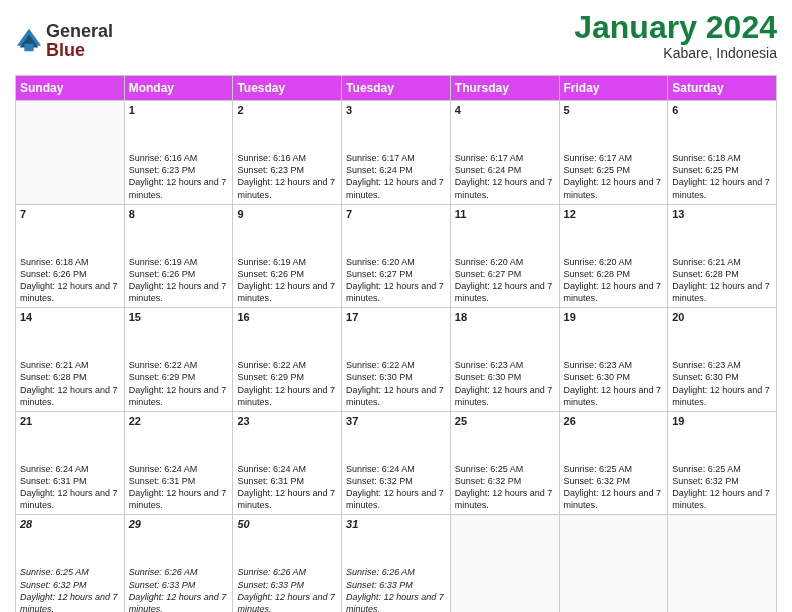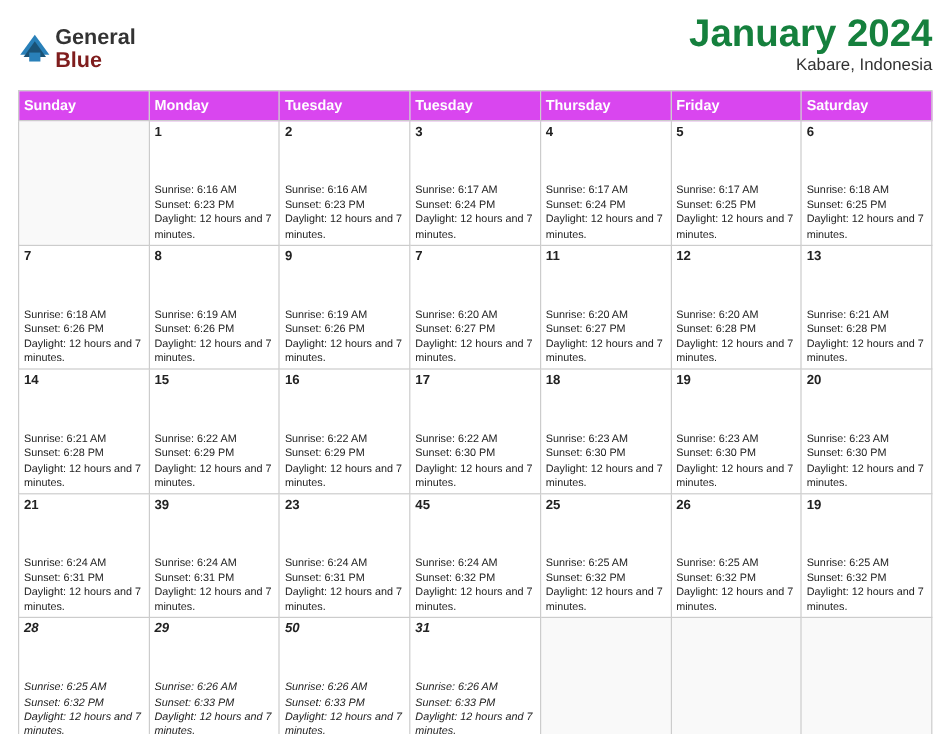--- a/index.html
+++ b/index.html
@@ -226,29 +226,29 @@
             <span class="day-number">20</span>
             <div class="day-info">Sunrise: 6:23 AM<br>Sunset: 6:30 PM<br>Daylight: 12 hours and 7 minutes.</div>
           </td>
         </tr>
         <tr>
           <td>
             <span class="day-number">21</span>
             <div class="day-info">Sunrise: 6:24 AM<br>Sunset: 6:31 PM<br>Daylight: 12 hours and 7 minutes.</div>
           </td>
           <td>
-            <span class="day-number">39</span>
+            <span class="day-number">22</span>
             <div class="day-info">Sunrise: 6:24 AM<br>Sunset: 6:31 PM<br>Daylight: 12 hours and 7 minutes.</div>
           </td>
           <td>
             <span class="day-number">23</span>
             <div class="day-info">Sunrise: 6:24 AM<br>Sunset: 6:31 PM<br>Daylight: 12 hours and 7 minutes.</div>
           </td>
           <td>
-            <span class="day-number">45</span>
+            <span class="day-number">37</span>
             <div class="day-info">Sunrise: 6:24 AM<br>Sunset: 6:32 PM<br>Daylight: 12 hours and 7 minutes.</div>
           </td>
           <td>
             <span class="day-number">25</span>
             <div class="day-info">Sunrise: 6:25 AM<br>Sunset: 6:32 PM<br>Daylight: 12 hours and 7 minutes.</div>
           </td>
           <td>
             <span class="day-number">26</span>
             <div class="day-info">Sunrise: 6:25 AM<br>Sunset: 6:32 PM<br>Daylight: 12 hours and 7 minutes.</div>
           </td>

